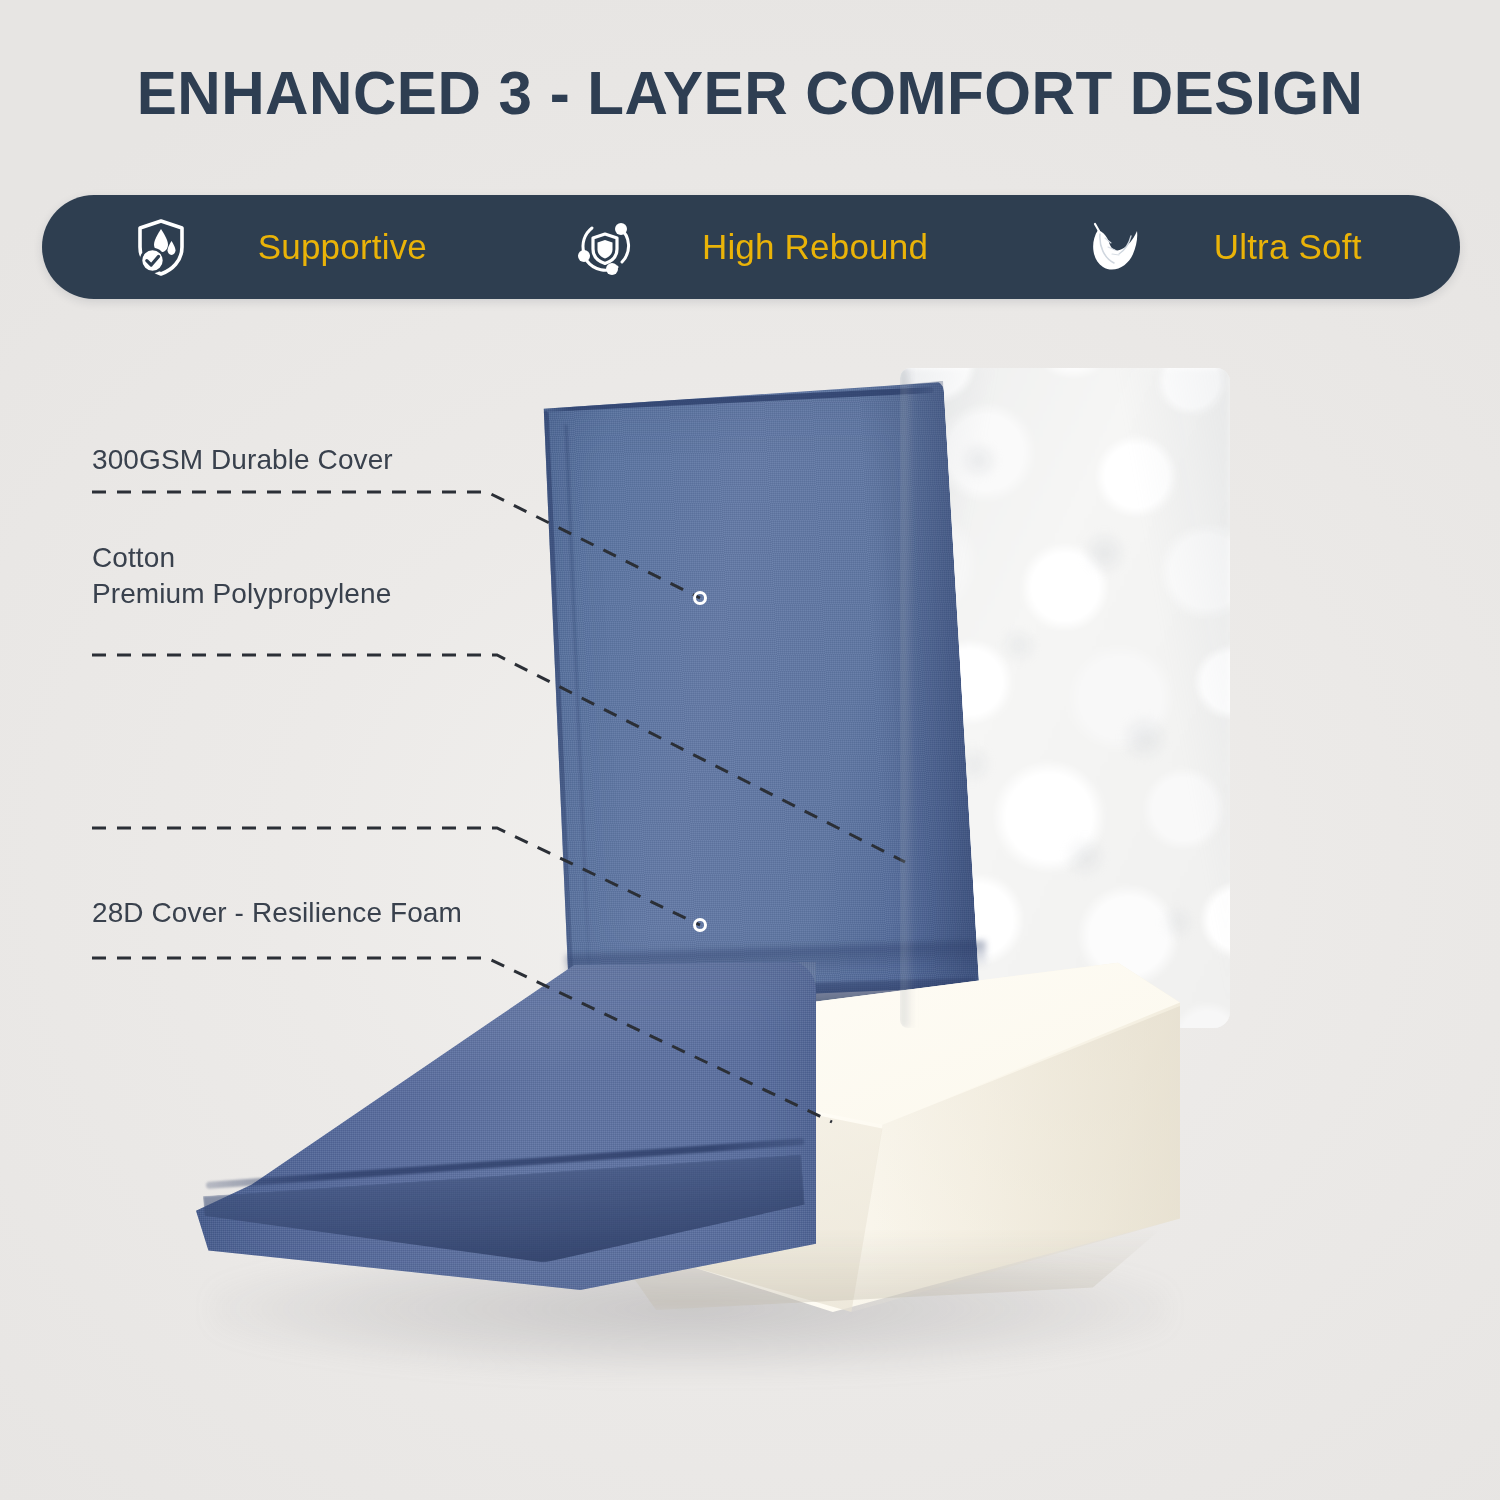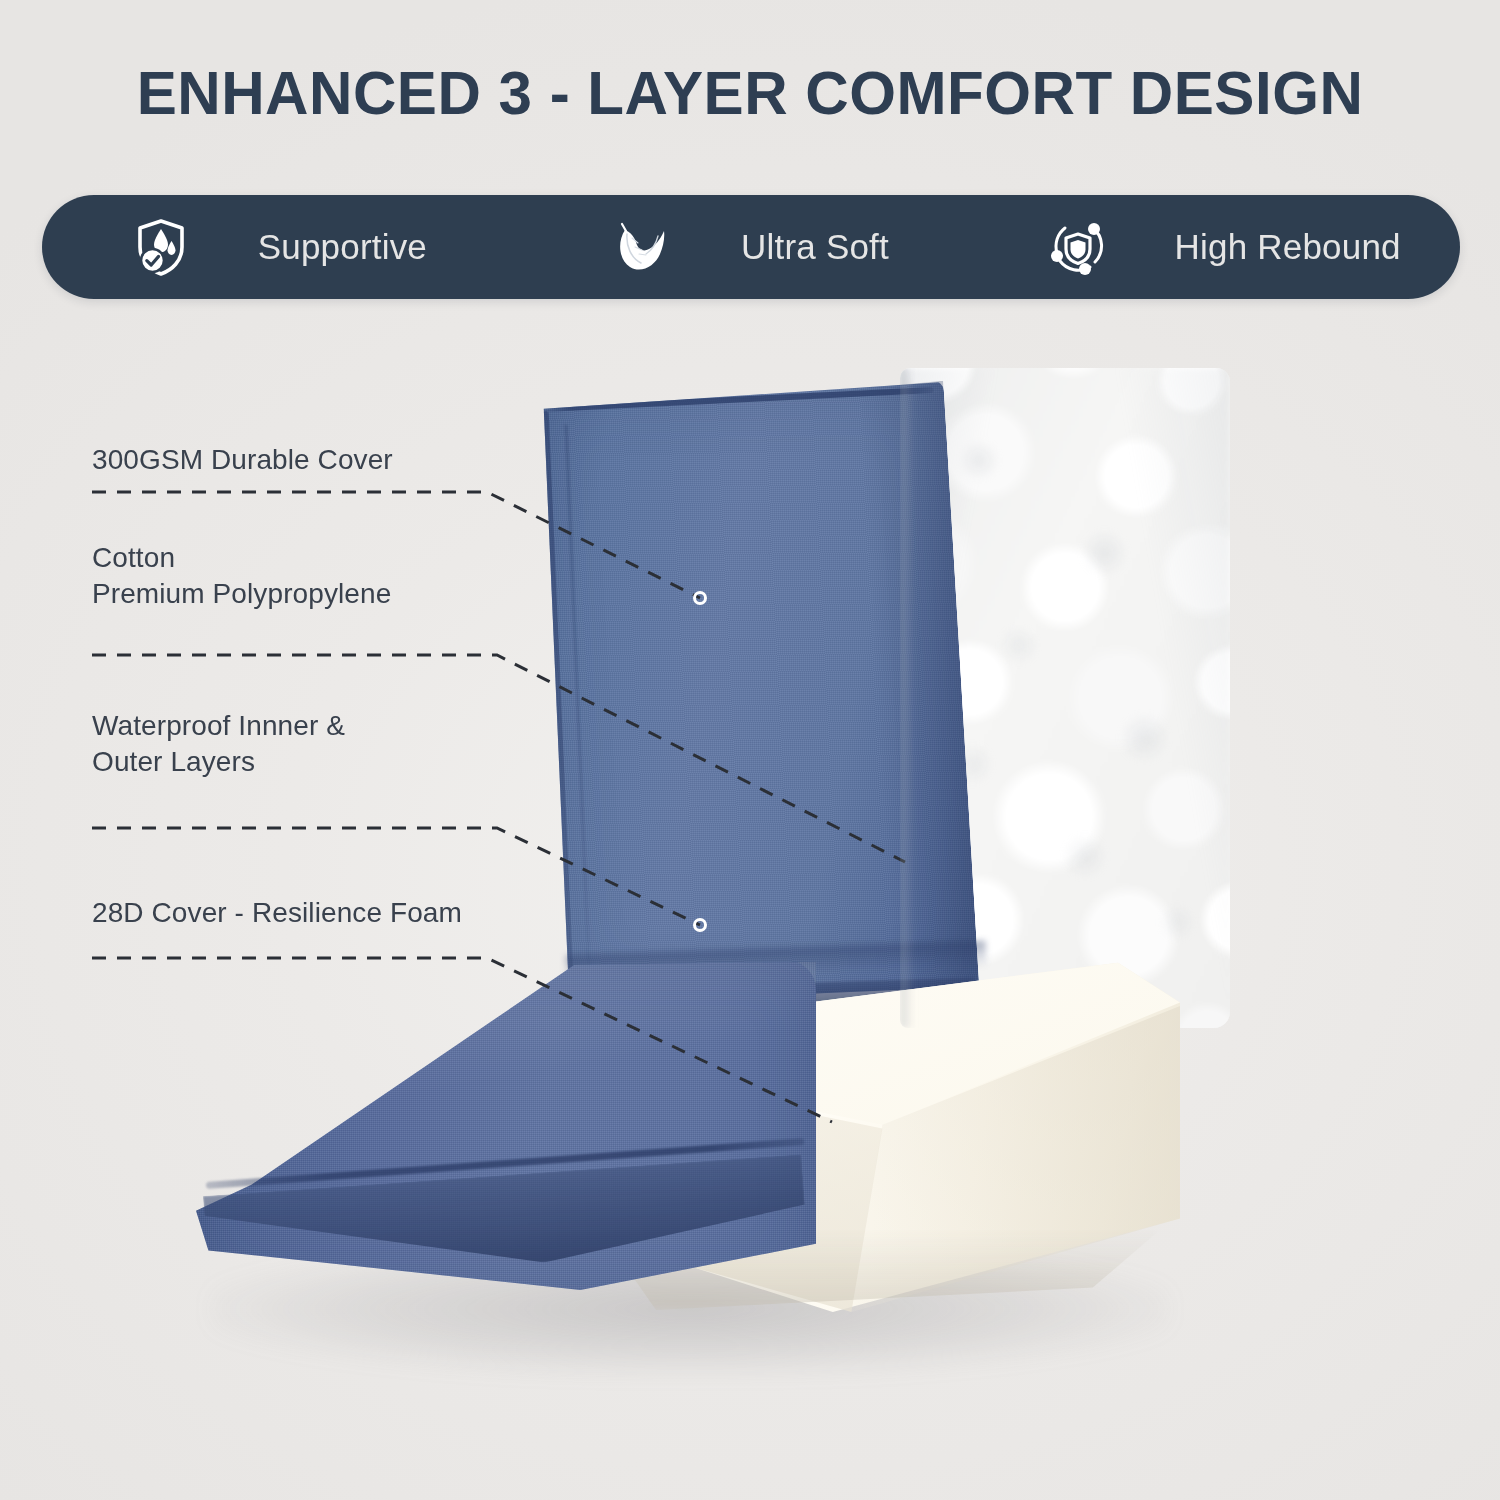--- a/index.html
+++ b/index.html
@@ -68,21 +68,21 @@
     height: 62px;
     flex: 0 0 62px;
     display: flex;
     align-items: center;
     justify-content: center;
   }
   .feature .ficon svg { display: block; }
   .feature .flabel {
     font-size: 35px;
     font-weight: 400;
-    color: #e5e5e5;
+    color: #eab308;
     letter-spacing: 0.2px;
     white-space: nowrap;
     margin-left: 44px;
   }
 
   
   .callout {
     position: absolute;
     font-size: 28px;
     font-weight: 400;
@@ -411,47 +411,47 @@
           <circle cx="22.5" cy="44.5" r="11.5" fill="#ffffff" stroke="#2e3e50" stroke-width="2.6"></circle>
           <path d="M16.8 44.6 L21.2 49 L28.6 40.4" fill="none" stroke="#2e3e50" stroke-width="3.2" stroke-linecap="round" stroke-linejoin="round"></path>
         </svg>
       </span>
       <span class="flabel">Supportive</span>
     </div>
 
     <div class="feature">
       <span class="ficon">
         <svg width="62" height="62" viewBox="0 0 62 62">
-          <path d="M9 8 L13 15" stroke="#ffffff" stroke-width="2.2" stroke-linecap="round" fill="none"></path>
-          <path d="M12 14 C4 26 6 44 17 51 C28 58 42 50 47 38 C50 31 52 22 51 15
-                   C47 24 42 30 36 33 C31 36 26 34 24 29 C22 24 21 18 12 14 Z" fill="#ffffff"></path>
-          <path d="M14 18 C13 30 18 42 28 47" fill="none" stroke="#cfd6de" stroke-width="1.5" stroke-linecap="round"></path>
-          <path d="M45 20 C43 28 39 34 33 38" fill="none" stroke="#cfd6de" stroke-width="1.3" stroke-linecap="round"></path>
-          <path d="M19 22 L25 27 M22 31 L29 34 M26 38 L33 39" stroke="#d7dde4" stroke-width="1.1" stroke-linecap="round" fill="none"></path>
-        </svg>
-      </span>
-      <span class="flabel">Ultra Soft</span>
-    </div>
-
-    <div class="feature">
-      <span class="ficon">
-        <svg width="62" height="62" viewBox="0 0 62 62">
           <path d="M46 12 A23 23 0 0 1 48 46" fill="none" stroke="#ffffff" stroke-width="3" stroke-linecap="round"></path>
           <path d="M43 51 A23 23 0 0 1 13 45" fill="none" stroke="#ffffff" stroke-width="3" stroke-linecap="round"></path>
           <path d="M10 37 A23 23 0 0 1 18 12" fill="none" stroke="#ffffff" stroke-width="3" stroke-linecap="round"></path>
           <circle cx="47" cy="13" r="6" fill="#ffffff"></circle>
           <circle cx="10" cy="40" r="6" fill="#ffffff"></circle>
           <circle cx="38" cy="53" r="6" fill="#ffffff"></circle>
           <path d="M31 18 L43 22 V33 C43 41 37 45.5 31 47.5 C25 45.5 19 41 19 33 V22 Z" fill="none" stroke="#ffffff" stroke-width="3.2" stroke-linejoin="round"></path>
           <path d="M31 24 L38.5 26.5 V33.5 C38.5 38 35 41 31 42.4 C27 41 23.5 38 23.5 33.5 V26.5 Z" fill="#ffffff"></path>
         </svg>
       </span>
       <span class="flabel">High Rebound</span>
     </div>
 
+    <div class="feature">
+      <span class="ficon">
+        <svg width="62" height="62" viewBox="0 0 62 62">
+          <path d="M9 8 L13 15" stroke="#ffffff" stroke-width="2.2" stroke-linecap="round" fill="none"></path>
+          <path d="M12 14 C4 26 6 44 17 51 C28 58 42 50 47 38 C50 31 52 22 51 15
+                   C47 24 42 30 36 33 C31 36 26 34 24 29 C22 24 21 18 12 14 Z" fill="#ffffff"></path>
+          <path d="M14 18 C13 30 18 42 28 47" fill="none" stroke="#cfd6de" stroke-width="1.5" stroke-linecap="round"></path>
+          <path d="M45 20 C43 28 39 34 33 38" fill="none" stroke="#cfd6de" stroke-width="1.3" stroke-linecap="round"></path>
+          <path d="M19 22 L25 27 M22 31 L29 34 M26 38 L33 39" stroke="#d7dde4" stroke-width="1.1" stroke-linecap="round" fill="none"></path>
+        </svg>
+      </span>
+      <span class="flabel">Ultra Soft</span>
+    </div>
+
   </div>
 
   <div id="product">
     <div class="floorshadow"></div>
 
     <div class="cotton">
       <div class="cotton-edge-l"></div>
     </div>
 
     <div class="backrest">
@@ -502,22 +502,18 @@
 
   <div class="callout" id="callout-0">
     <div>300GSM Durable Cover</div>
   </div>
 
   <div class="callout" id="callout-1">
     <div>Cotton</div>
     <div>Premium Polypropylene</div>
   </div>
 
-  <div class="callout" id="callout-2">
-    <div>Waterproof Innner &amp;</div>
-    <div>Outer Layers</div>
-  </div>
 
   <div class="callout" id="callout-3">
     <div>28D Cover - Resilience Foam</div>
   </div>
 
 </div>
 
 </body></html>

